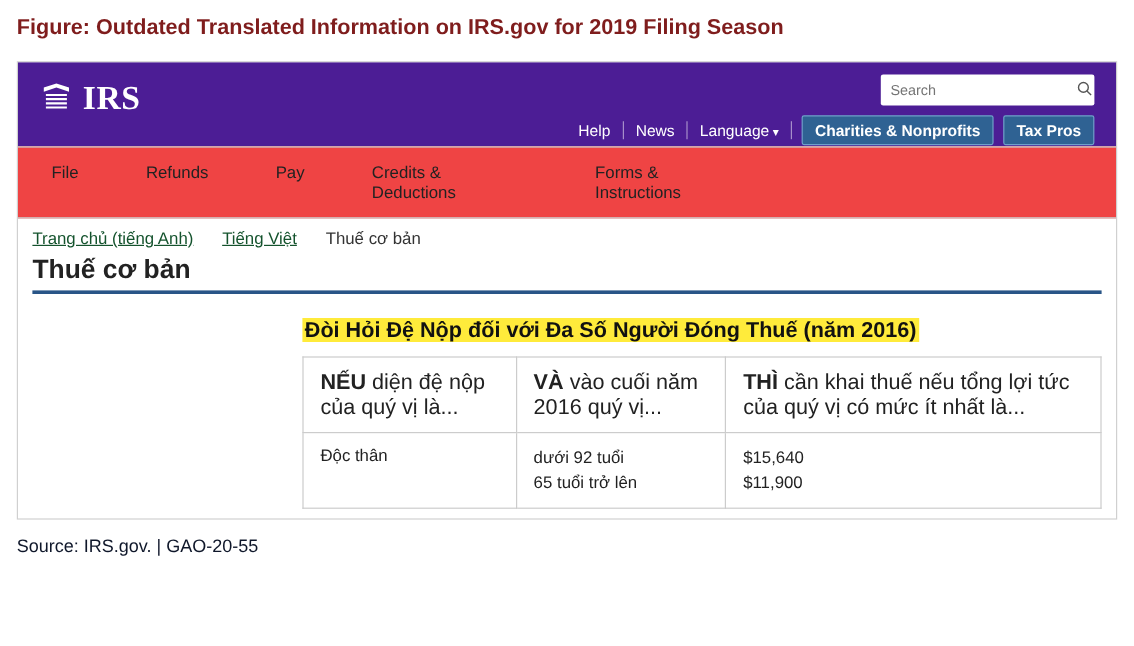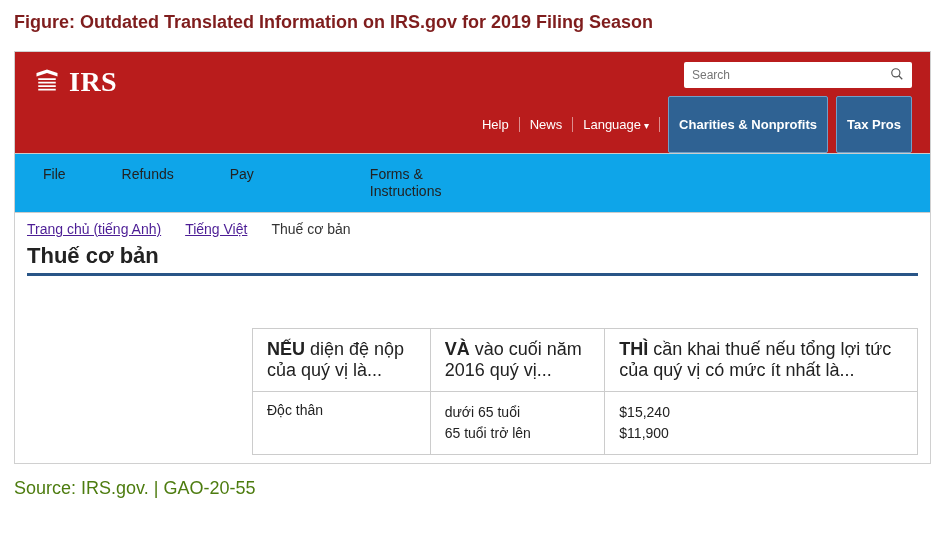--- a/index.html
+++ b/index.html
@@ -1,50 +1,50 @@
 <!DOCTYPE html>
 <html><head>
 <meta charset="utf-8">
 <style>
   * { box-sizing: border-box; margin: 0; padding: 0; }
   body { font-family: Arial, Helvetica, sans-serif; background: #fff; width: 945px; padding: 12px 14px; }
   .figure-title { font-weight: 700; font-size: 18px; margin-bottom: 18px; color: #7f1d1d; }
   .browser-frame { border: 1px solid #d0d0d0; }
-  .topbar { background: #b91c1c; color: #fff; padding: 10px 18px 0 18px; display: flex; align-items: flex-start; justify-content: space-between; min-height: 70px; }
+  .topbar { background: #4c1d95; color: #fff; padding: 10px 18px 0 18px; display: flex; align-items: flex-start; justify-content: space-between; min-height: 70px; }
   .logo-wrap { display: flex; align-items: center; gap: 8px; padding-top: 4px; }
   .logo-text { font-size: 28px; font-weight: 600; letter-spacing: 0.5px; font-family: Georgia, serif; }
   .right-col { display: flex; flex-direction: column; align-items: flex-end; gap: 8px; }
-  .searchbox { background: #fff; border-radius: 2px; display: flex; align-items: center; width: 228px; height: 26px; padding: 0 8px; }
+  .searchbox { background: #fff; border-radius: 2px; display: flex; align-items: center; width: 178px; height: 26px; padding: 0 8px; }
   .searchbox input { border: none; outline: none; flex: 1; font-size: 12px; color: #666; }
   .search-icon { color: #666; font-size: 14px; }
   .top-links { display: flex; align-items: center; gap: 0; font-size: 13px; color: #fff; flex-wrap: wrap; justify-content: flex-start; }
   .top-links .lnk { padding: 0 10px; border-right: 1px solid rgba(255,255,255,0.5); cursor: pointer; white-space: nowrap; }
   .top-links .lnk:last-of-type { border-right: none; }
   .lang-arrow { font-size: 10px; margin-left: 3px; }
-  .btn-box { border: 1px solid #6fa0c9; background: #2f6293; padding: 20px 10px; font-size: 13px; font-weight: 700; color: #fff; cursor: pointer; margin-left: 8px; border-radius: 2px; white-space: nowrap; }
-  .mainnav { background: #0ea5e9; border-top: 1px solid #ccc; border-bottom: 1px solid #ccc; display: flex; }
+  .btn-box { border: 1px solid #6fa0c9; background: #2f6293; padding: 4px 10px; font-size: 13px; font-weight: 700; color: #fff; cursor: pointer; margin-left: 8px; border-radius: 2px; white-space: nowrap; }
+  .mainnav { background: #ef4444; border-top: 1px solid #ccc; border-bottom: 1px solid #ccc; display: flex; }
   .mainnav .navitem { padding: 12px 28px; font-size: 14px; color: #222; cursor: pointer; }
   .mainnav .navitem.multi { line-height: 1.2; }
   .bc-wrap { padding: 8px 12px 0 12px; }
   .breadcrumb { font-size: 14px; display: flex; gap: 24px; color: #1a5ea4; }
-  .breadcrumb a { color: #4c1d95; text-decoration: underline; cursor: pointer; }
+  .breadcrumb a { color: #14532d; text-decoration: underline; cursor: pointer; }
   .breadcrumb .current { color: #333; text-decoration: none; }
   .page-h1 { font-size: 22px; font-weight: 700; color: #222; margin: 6px 12px 4px 12px; }
   .thick-rule { height: 3px; background: #295587; margin: 0 12px 18px 12px; }
   .content-wrap { padding: 0 12px 8px 12px; display: flex; }
   .left-pad { width: 225px; flex-shrink: 0; }
   .content { flex: 1; }
   .hl-heading { font-size: 18px; font-weight: 700; line-height: 1.35; color: #111; margin-bottom: 10px; }
   .hl-heading .hl { background: #ffeb3b; padding: 0 2px; }
   table.req { border-collapse: collapse; width: 100%; font-size: 14px; color: #222; }
   table.req th, table.req td { border: 1px solid #ccc; padding: 10px 14px; text-align: left; vertical-align: top; font-weight: 400; }
   table.req th { font-size: 18px; }
   table.req th strong { font-weight: 700; }
   .cell-lines div { line-height: 1.5; }
-  .source { font-size: 18px; color: #4d7c0f; margin-top: 14px; }
+  .source { font-size: 15px; color: #0f172a; margin-top: 14px; }
   .eagle-icon svg { width: 28px; height: 28px; }
 </style>
 </head>
 <body>
 
 <div class="figure-title">Figure: Outdated Translated Information on IRS.gov for 2019 Filing Season</div>
 
 <div class="browser-frame">
 
   <div class="topbar">
@@ -75,20 +75,24 @@
         <span class="btn-box">Charities &amp; Nonprofits</span>
         <span class="btn-box">Tax Pros</span>
       </div>
     </div>
   </div>
 
   <div class="mainnav">
     <div class="navitem">File</div>
     <div class="navitem">Refunds</div>
     <div class="navitem">Pay</div>
+    <div class="navitem multi">
+      <div>Credits &amp;</div>
+      <div>Deductions</div>
+    </div>
     <div class="navitem multi" style="margin-left:60px">
       <div>Forms &amp;</div>
       <div>Instructions</div>
     </div>
   </div>
 
   <div class="bc-wrap">
     <div class="breadcrumb">
       <a>Trang chủ (tiếng Anh)</a>
       <a>Tiếng Việt</a>
@@ -96,46 +100,46 @@
     </div>
   </div>
 
   <h1 class="page-h1">Thuế cơ bản</h1>
   <div class="thick-rule"></div>
 
   <div class="content-wrap">
     <div class="left-pad"></div>
     <div class="content">
       <div class="hl-heading">
-        <br>
+        <span class="hl">Đòi Hỏi Đệ Nộp đối với Đa Số Người Đóng Thuế (năm 2016)</span><br>
       </div>
 
       <table class="req">
         <thead>
           <tr>
             <th>
               <strong>NẾU</strong><span> diện đệ nộp của quý vị là...</span>
             </th>
             <th>
               <strong>VÀ</strong><span> vào cuối năm 2016 quý vị...</span>
             </th>
             <th>
               <strong>THÌ</strong><span> cần khai thuế nếu tổng lợi tức của quý vị có mức ít nhất là...</span>
             </th>
           </tr>
         </thead>
         <tbody>
           <tr>
             <td>Độc thân</td>
             <td class="cell-lines">
-              <div>dưới 65 tuổi</div>
+              <div>dưới 92 tuổi</div>
               <div>65 tuổi trở lên</div>
             </td>
             <td class="cell-lines">
-              <div>$15,240</div>
+              <div>$15,640</div>
               <div>$11,900</div>
             </td>
           </tr>
         </tbody>
       </table>
     </div>
   </div>
 </div>
 
 <div class="source">Source: IRS.gov.  |  GAO-20-55</div>

